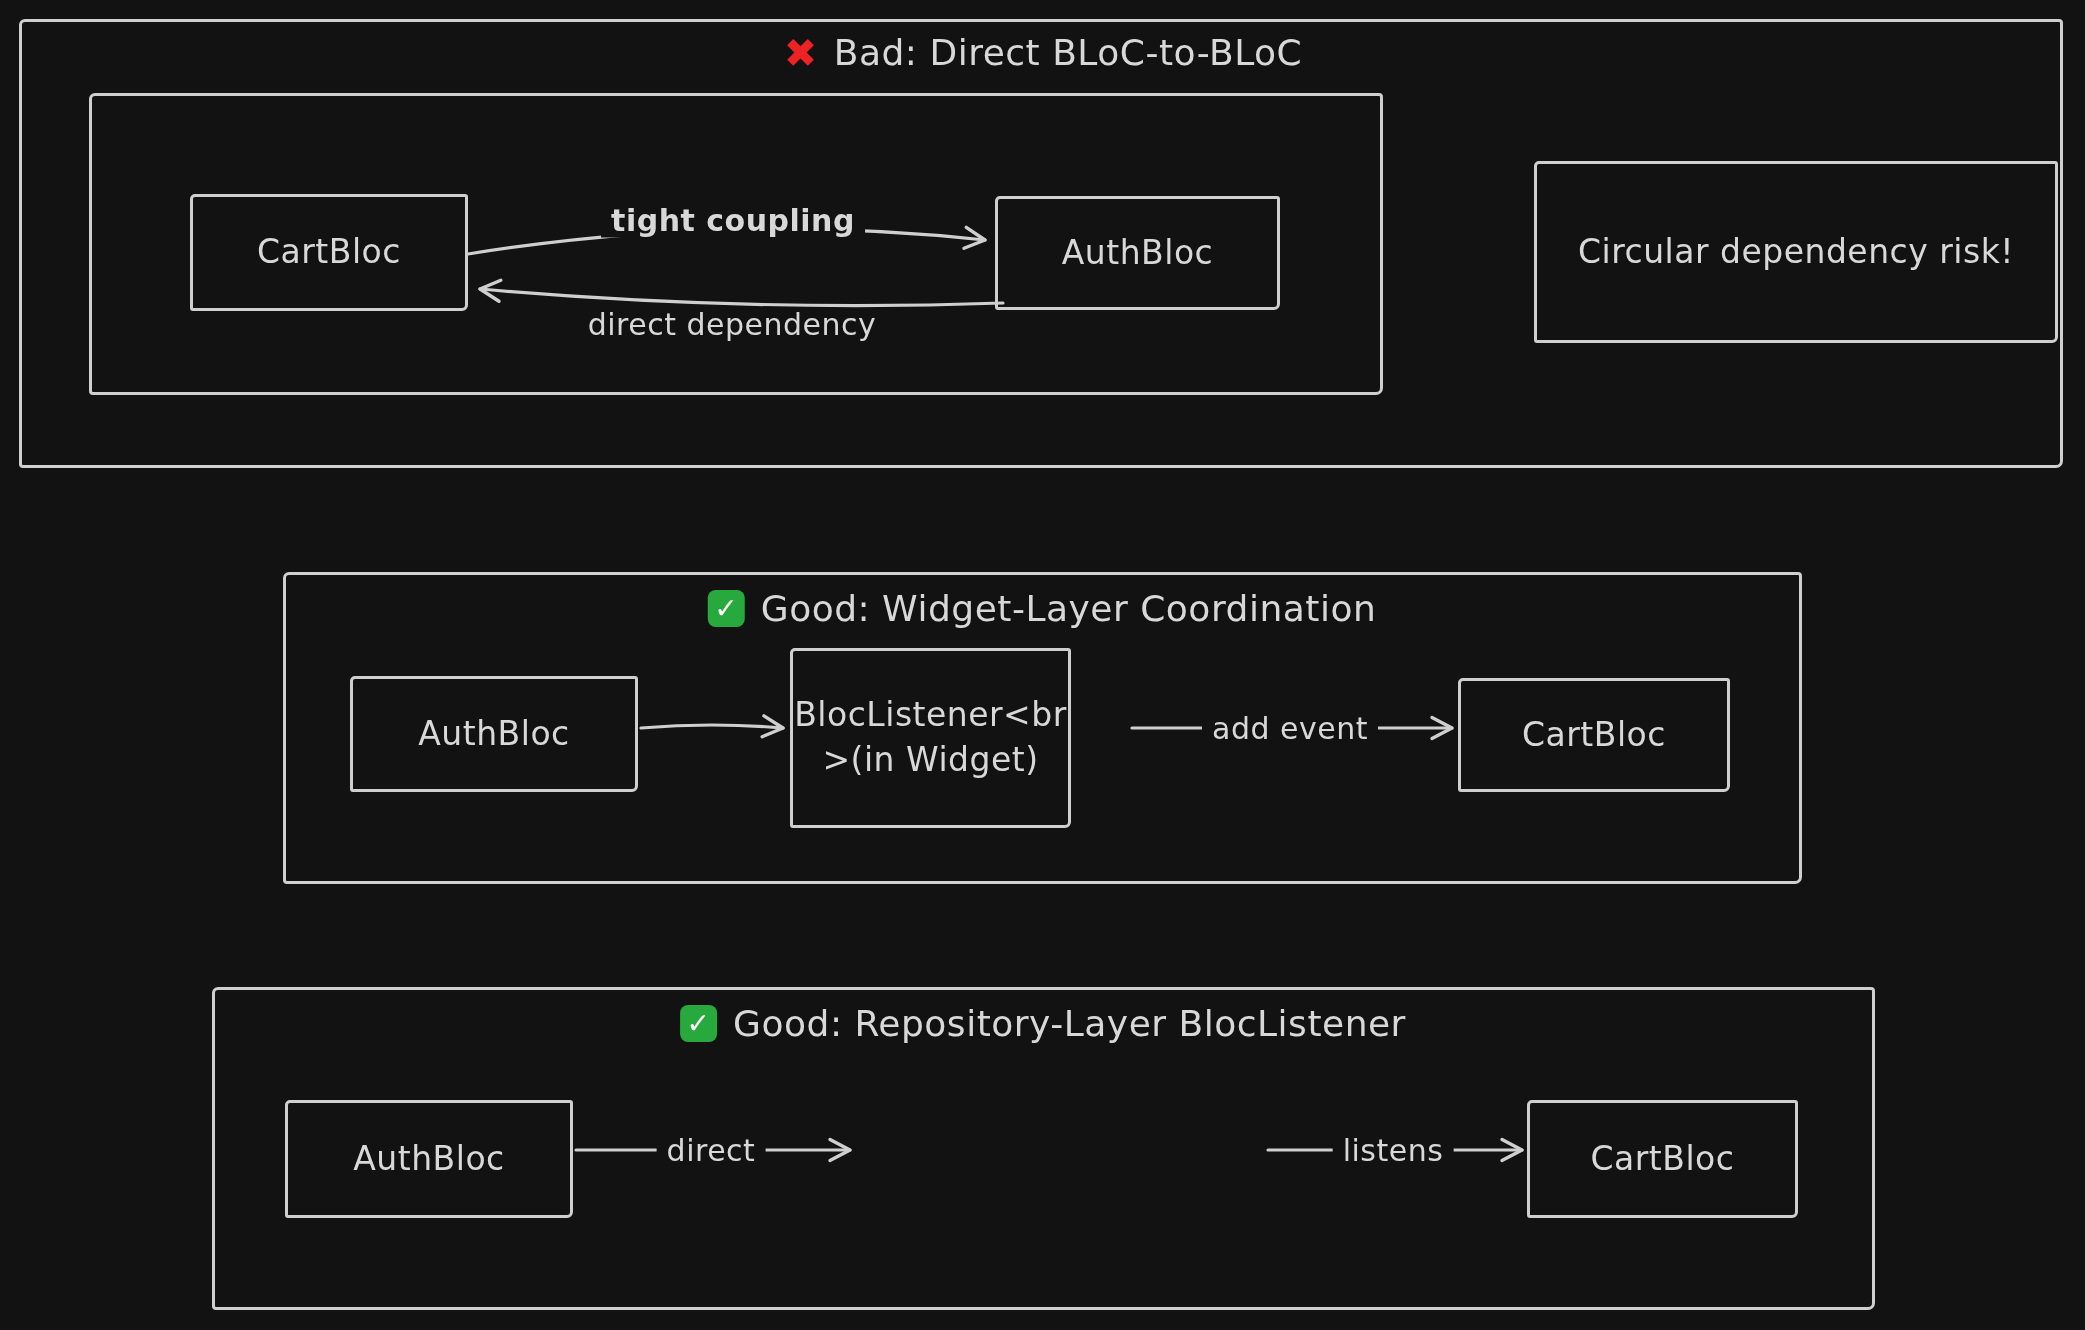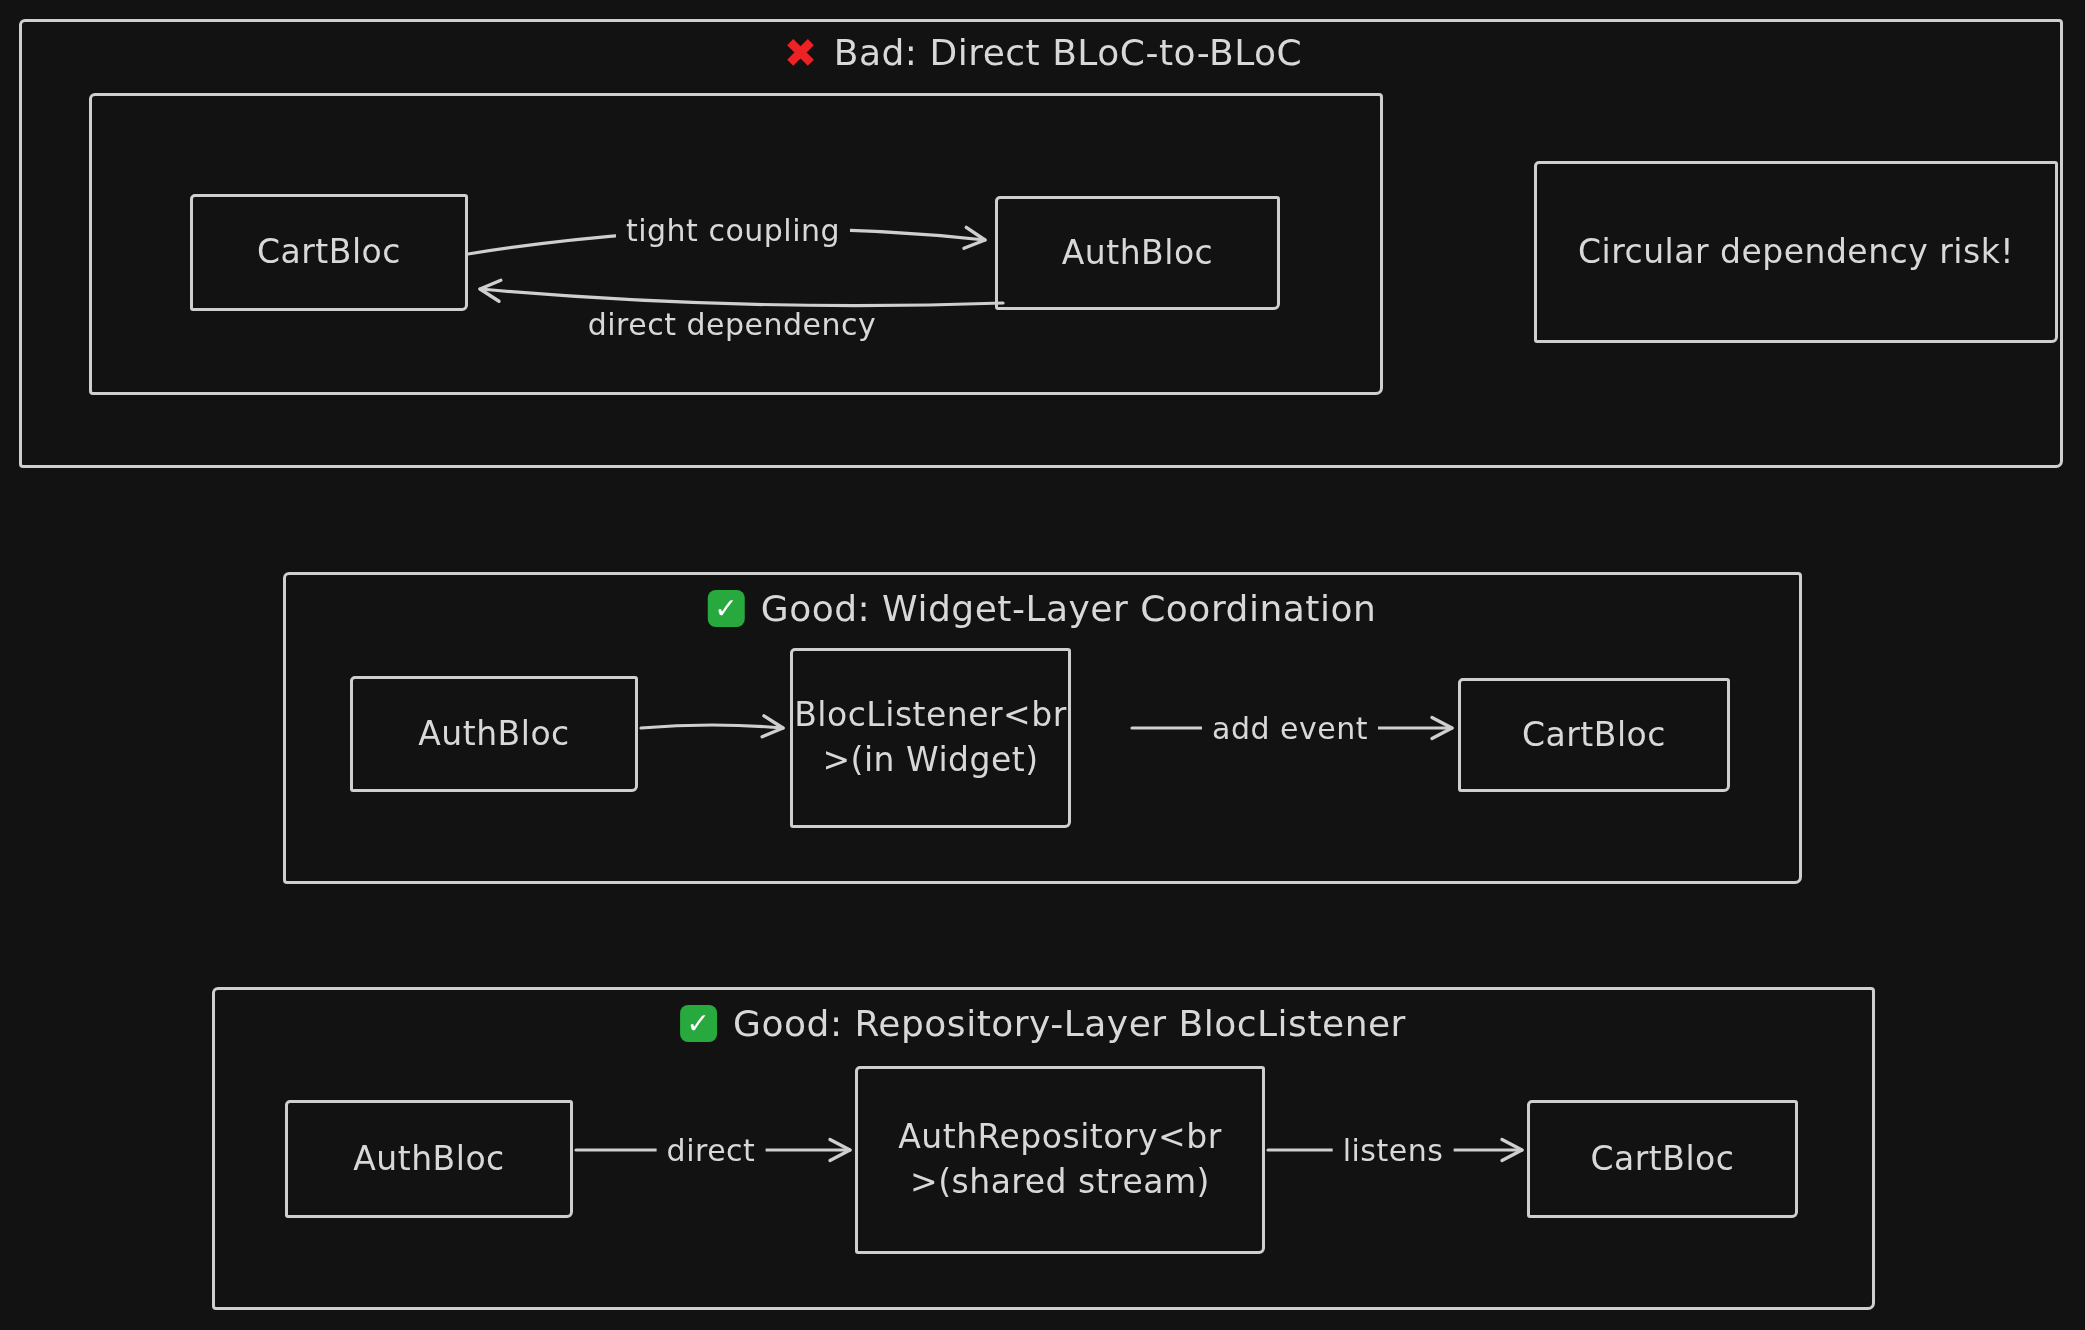--- a/index.html
+++ b/index.html
@@ -138,24 +138,20 @@
     <span class="check-icon">
       <span>✓</span>
     </span>
     <span>Good: Repository-Layer BlocListener</span>
   </div>
 
   <div class="node" style="left:285px;top:1092px;width:288px;height:118px;">
     <span>AuthBloc</span>
   </div>
 
-  <div class="node" style="left:855px;top:1058px;width:410px;height:188px;">
-    <span>AuthRepository&lt;br</span>
-    <span>&gt;(shared stream)</span>
-  </div>
 
   <div class="node" style="left:1527px;top:1092px;width:271px;height:118px;">
     <span>CartBloc</span>
   </div>
 
   <svg class="overlay" width="2085" height="1330" viewBox="0 0 2085 1330">
     <defs>
       <marker id="ah" markerWidth="30" markerHeight="30" refX="25" refY="15" orient="auto" markerUnits="userSpaceOnUse" viewBox="0 0 30 30">
         <path d="M5,4.5 L25,15 L5,25.5" fill="none" stroke="#cfcfcf" stroke-width="3.4" stroke-linecap="round" stroke-linejoin="round"></path>
       </marker>
@@ -167,19 +163,19 @@
 
     <path class="edge" d="M641,728 Q712,722 783,728" marker-end="url(#ah)"></path>
 
     <path class="edge" d="M1132,728 L1452,728" marker-end="url(#ah)"></path>
 
     <path class="edge" d="M576,1150 L850,1150" marker-end="url(#ah)"></path>
 
     <path class="edge" d="M1268,1150 L1522,1150" marker-end="url(#ah)"></path>
   </svg>
 
-  <div class="edge-label" style="left:733px;top:230px;">tight coupling</div>
+  <div class="edge-label" style="left:733px;top:220px;font-weight:bold;">tight coupling</div>
   <div class="edge-label" style="left:732px;top:324px;background:transparent;">direct dependency</div>
   <div class="edge-label" style="left:1290px;top:728px;text-align:center;">add event</div>
   <div class="edge-label" style="left:711px;top:1150px;">direct</div>
   <div class="edge-label" style="left:1393px;top:1150px;">listens</div>
 
 </div>
 
 </body></html>

